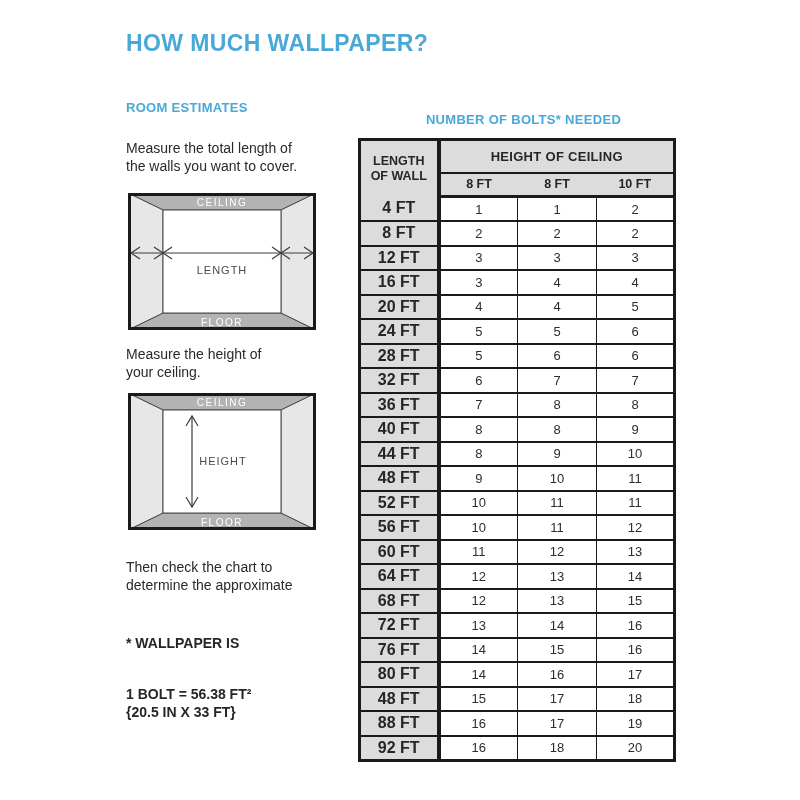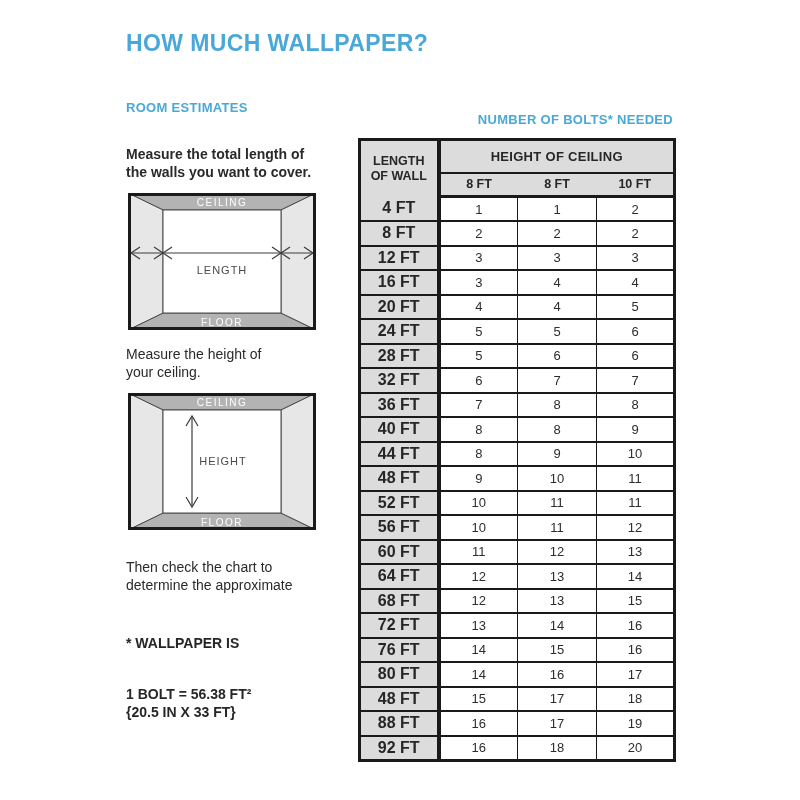--- a/index.html
+++ b/index.html
@@ -13,24 +13,24 @@
   *{margin:0;padding:0;box-sizing:border-box;}
   html,body{width:800px;height:800px;background:#ffffff;overflow:hidden;
     font-family:"Liberation Sans","DejaVu Sans",sans-serif;color:var(--ink);}
   .abs{position:absolute;}
 
   .page-title{left:126px;top:30px;font-size:23px;font-weight:bold;
     color:var(--accent);letter-spacing:.4px;}
 
   .section-head{font-size:13px;font-weight:bold;color:var(--accent);letter-spacing:.3px;}
   .room-estimates-head{left:126px;top:100px;}
-  .table-head{left:358px;top:112px;width:315px;text-align:right;}
+  .table-head{left:366px;top:112px;width:315px;text-align:center;}
 
   .para{font-size:14px;line-height:18px;color:#2b2929;}
-  .para1{left:126px;top:145px;font-weight:bold;}
+  .para1{left:126px;top:139px;}
   .para2{left:126px;top:345px;}
   .para3{left:126px;top:548px;margin-top:10px;}
 
   .note{left:126px;top:634px;font-size:14px;font-weight:bold;line-height:18px;}
   .note .indent{padding-left:9px;display:block;}
   .boltspec{left:126px;top:685px;font-size:14px;font-weight:bold;line-height:18px;}
 
   .diagram{left:128px;}
   .diagram1{top:193px;}
   .diagram2{top:393px;}

